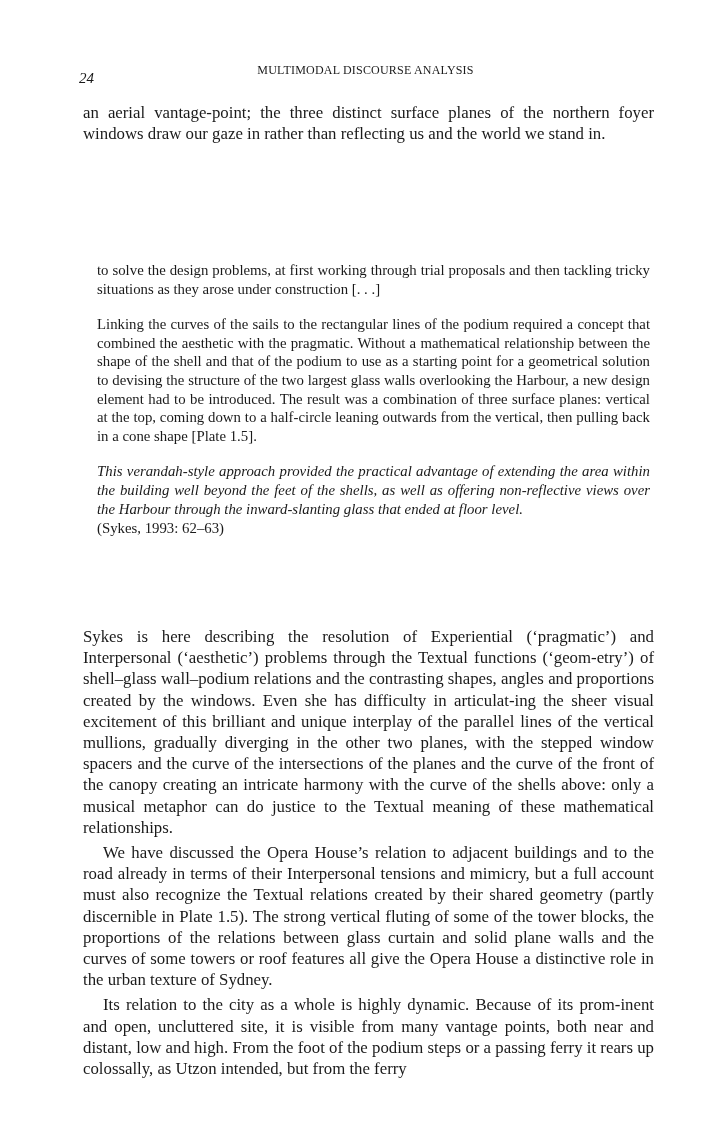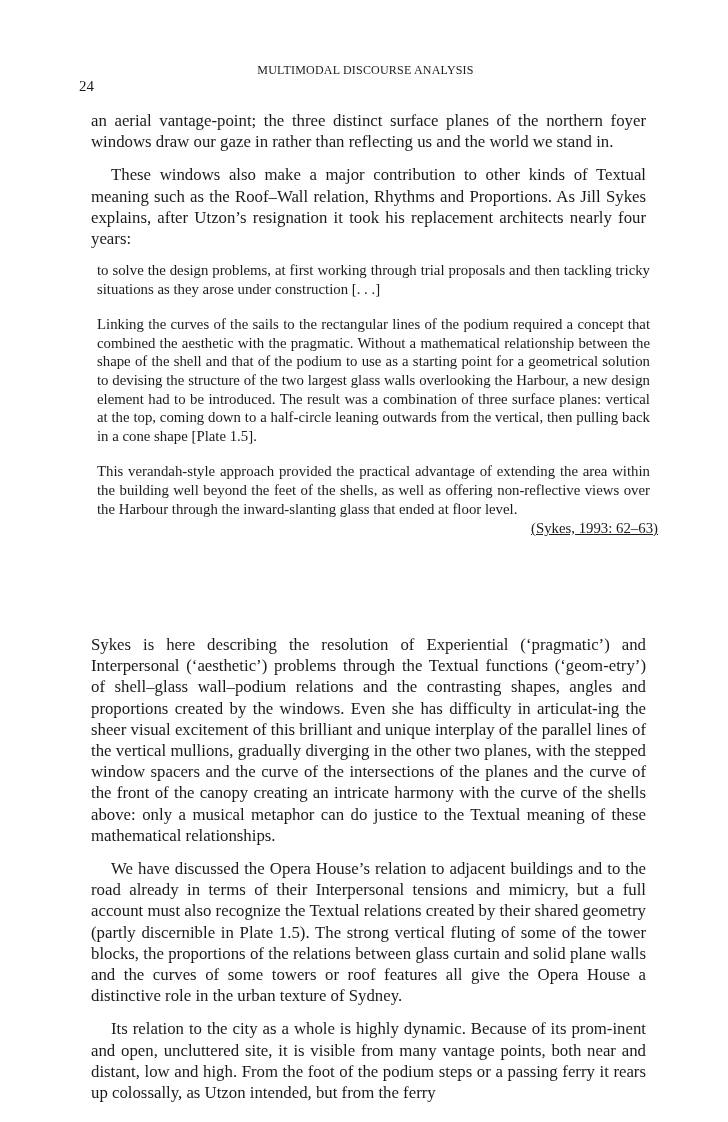--- a/index.html
+++ b/index.html
@@ -26,41 +26,42 @@
       top: 59px;
       left: 0;
       width: 579px;
       height: 22px;
       font-size: 15px;
       line-height: 22px;
     }
     .folio {
       position: absolute;
       left: 0;
-      top: 16px;
+      top: 8px;
+      font-style: italic;
     }
     .running-title {
       position: absolute;
       left: 0;
       right: 6px;
       text-align: center;
       letter-spacing: 0.2px;
       font-size: 12px;
     }
     .body-text {
       position: absolute;
       left: 0;
       width: 579px;
       font-size: 16.8px;
       line-height: 21.2px;
       text-align: justify;
       hyphens: manual;
     }
     .body-text p {
-      margin: 12px;
+      margin: 4px;
       text-align: justify;
       text-align-last: left;
     }
     .body-text p.indent {
       text-indent: 20px;
     }
     .block-top { top: 98px; }
     .block-bottom { top: 622px; font-family: Liberation Serif, serif; }
 
     .quote {
@@ -71,42 +72,40 @@
       font-size: 14.8px;
       line-height: 18.6px;
     }
     .quote p {
       margin: 0 8px 17px 0;
       text-align: justify;
       text-align-last: left;
     }
     .quote p.last {
       margin-bottom: 0;
+      font-style: italic;
     }
     .citation {
-      text-align: right;
       font-size: 14.8px;
       line-height: 18.6px;
       margin-top: 1px;
-      text-decoration: underline;
     }
   </style>
 </head>
 <body>
 
 <div class="page">
 
   <div class="running-head">
     <span class="folio">24</span>
     <span class="running-title">MULTIMODAL DISCOURSE ANALYSIS</span>
   </div>
 
   <div class="body-text block-top">
     <p>an aerial vantage-point; the three distinct surface planes of the northern foyer windows draw our gaze in rather than reflecting us and the world we stand in.</p>
-    <p class="indent">These windows also make a major contribution to other kinds of Textual meaning such as the Roof–Wall relation, Rhythms and Proportions. As Jill Sykes explains, after Utzon’s resignation it took his replacement architects nearly four years:</p>
   </div>
 
   <div class="quote">
     <p>to solve the design problems, at first working through trial proposals and then tackling tricky situations as they arose under construction [. . .]</p>
     <p>Linking the curves of the sails to the rectangular lines of the podium required a concept that combined the aesthetic with the pragmatic. Without a mathematical relationship between the shape of the shell and that of the podium to use as a starting point for a geometrical solution to devising the structure of the two largest glass walls overlooking the Harbour, a new design element had to be introduced. The result was a combination of three surface planes: vertical at the top, coming down to a half-circle leaning outwards from the vertical, then pulling back in a cone shape [Plate 1.5].</p>
     <p class="last">This verandah-style approach provided the practical advantage of extending the area within the building well beyond the feet of the shells, as well as offering non-reflective views over the Harbour through the inward-slanting glass that ended at floor level.</p>
     <div class="citation">(Sykes, 1993: 62–63)</div>
   </div>
 
   <div class="body-text block-bottom">

